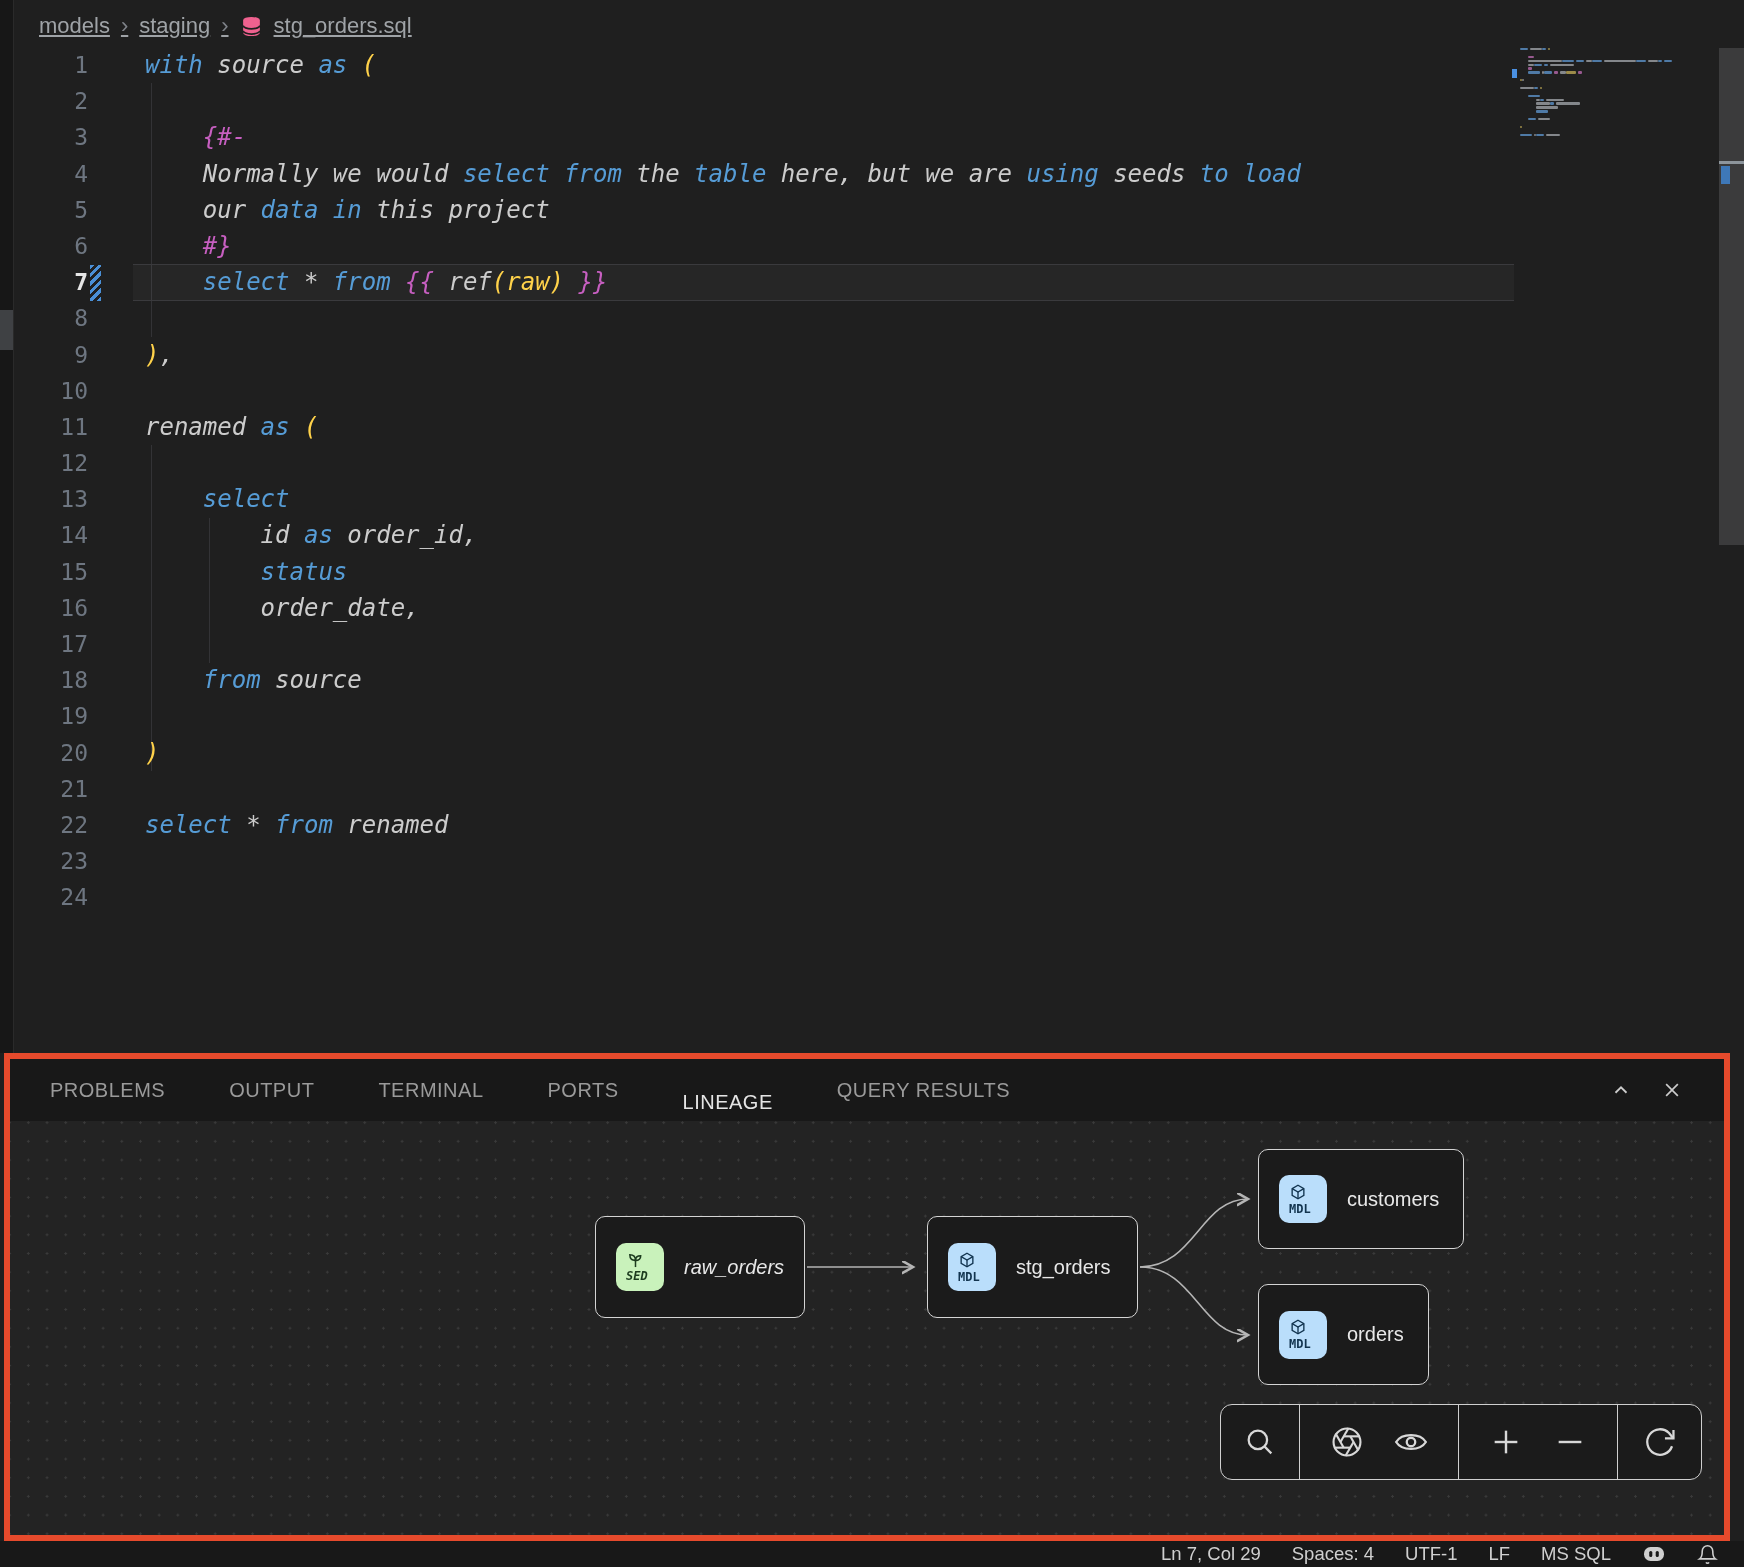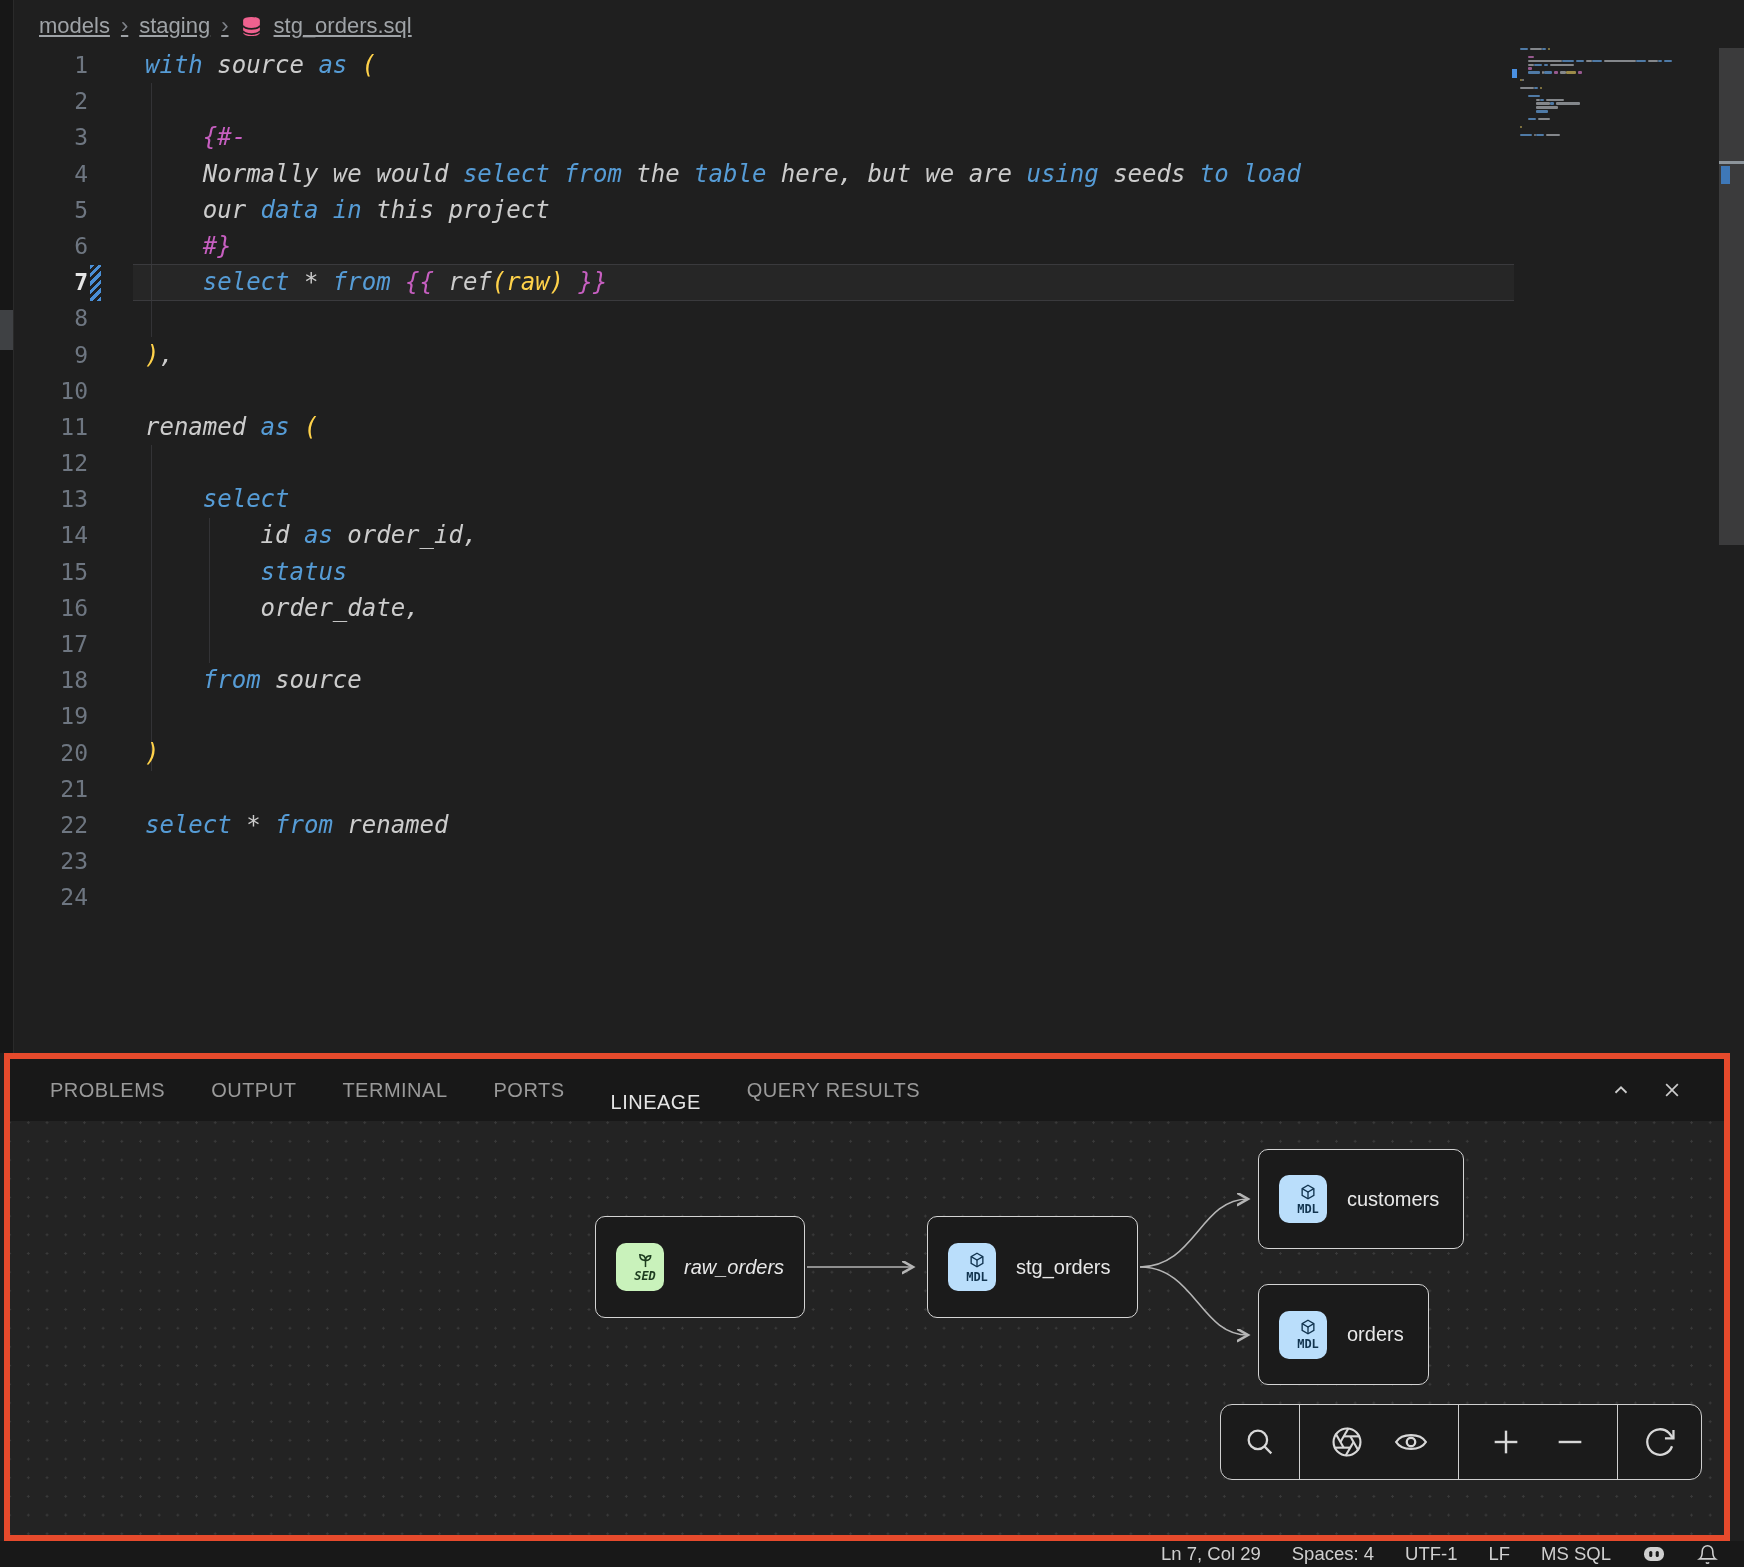--- a/index.html
+++ b/index.html
@@ -49,40 +49,40 @@
   .msp { background:transparent !important; }
   .mini-mod { position:absolute; left:1512px; top:69px; width:5px; height:9px; background:#4a90e2; }
   .vslider { position:absolute; left:1719px; top:48px; width:25px; height:497px; background:#3b3b3c; }
   .ruler-cursor { position:absolute; left:1719px; top:161px; width:25px; height:3px; background:#8d959c; }
   .ruler-mod { position:absolute; left:1721px; top:166px; width:9px; height:18px; background:#3e78b8; }
 
   
   .panel { position:absolute; left:4px; top:1053px; width:1726px; height:488px;
     border:6px solid #e64a2c; background:#181818; }
   .tabbar { position:relative; height:62px; display:flex; align-items:center;
-    gap:46px; padding-left:40px; background:#181818; }
+    gap:64px; padding-left:40px; background:#181818; }
   .tab { position:relative; height:100%; display:flex; align-items:center;
     font-size:20px; letter-spacing:0.5px; color:#9a9a9a; cursor:pointer; }
   .tab.active { color:#e5e5e5;margin-top:24px; }
   .tab.active::after { content:""; position:absolute; left:0; right:0; bottom:9px;
     height:3px; border-radius:2px; background:#4191dd; }
   .tab-actions { position:absolute; right:42px; top:0; height:62px;
     display:flex; align-items:center; gap:30px; }
   .tab-actions svg { display:block; }
 
   .lineage-canvas { position:relative; width:1714px; height:414px; background:#232323;
     background-image:radial-gradient(#3a3a3a 1.2px, transparent 1.3px);
     background-size:18.7px 18.7px; background-position:9px 11px; overflow:hidden; }
   .edges { position:absolute; left:0; top:0; width:100%; height:100%; }
 
   .node { position:absolute; background:#1b1b1b; border:1.5px solid #d4d4d4;
     border-radius:10px; display:flex; align-items:center; padding-left:20px; gap:20px;
     cursor:pointer; }
   .badge { width:48px; height:48px; border-radius:10px; display:flex; flex-direction:column;
-    align-items:center; justify-content:center; gap:1px;padding-left:10px; }
+    align-items:flex-start; justify-content:center; gap:1px;padding-left:10px; }
   .badge-seed { background:#c9f2bb; color:#1c3b1e; }
   .badge-model { background:#badefb; color:#12344f; }
   .badge span { font-family:"DejaVu Sans Mono", monospace; font-size:12px; font-weight:700; }
   .nlabel { font-size:20px; color:#e8e8e8; }
 
   .ltoolbar { position:absolute; left:1210px; top:283px; width:482px; height:76px;
     background:#1b1b1b; border:1.5px solid #cfcfcf; border-radius:12px;
     display:flex; align-items:stretch; }
   .tcell { display:flex; align-items:center; justify-content:space-evenly; }
   .tcell + .tcell { border-left:1.5px solid #cfcfcf; }

